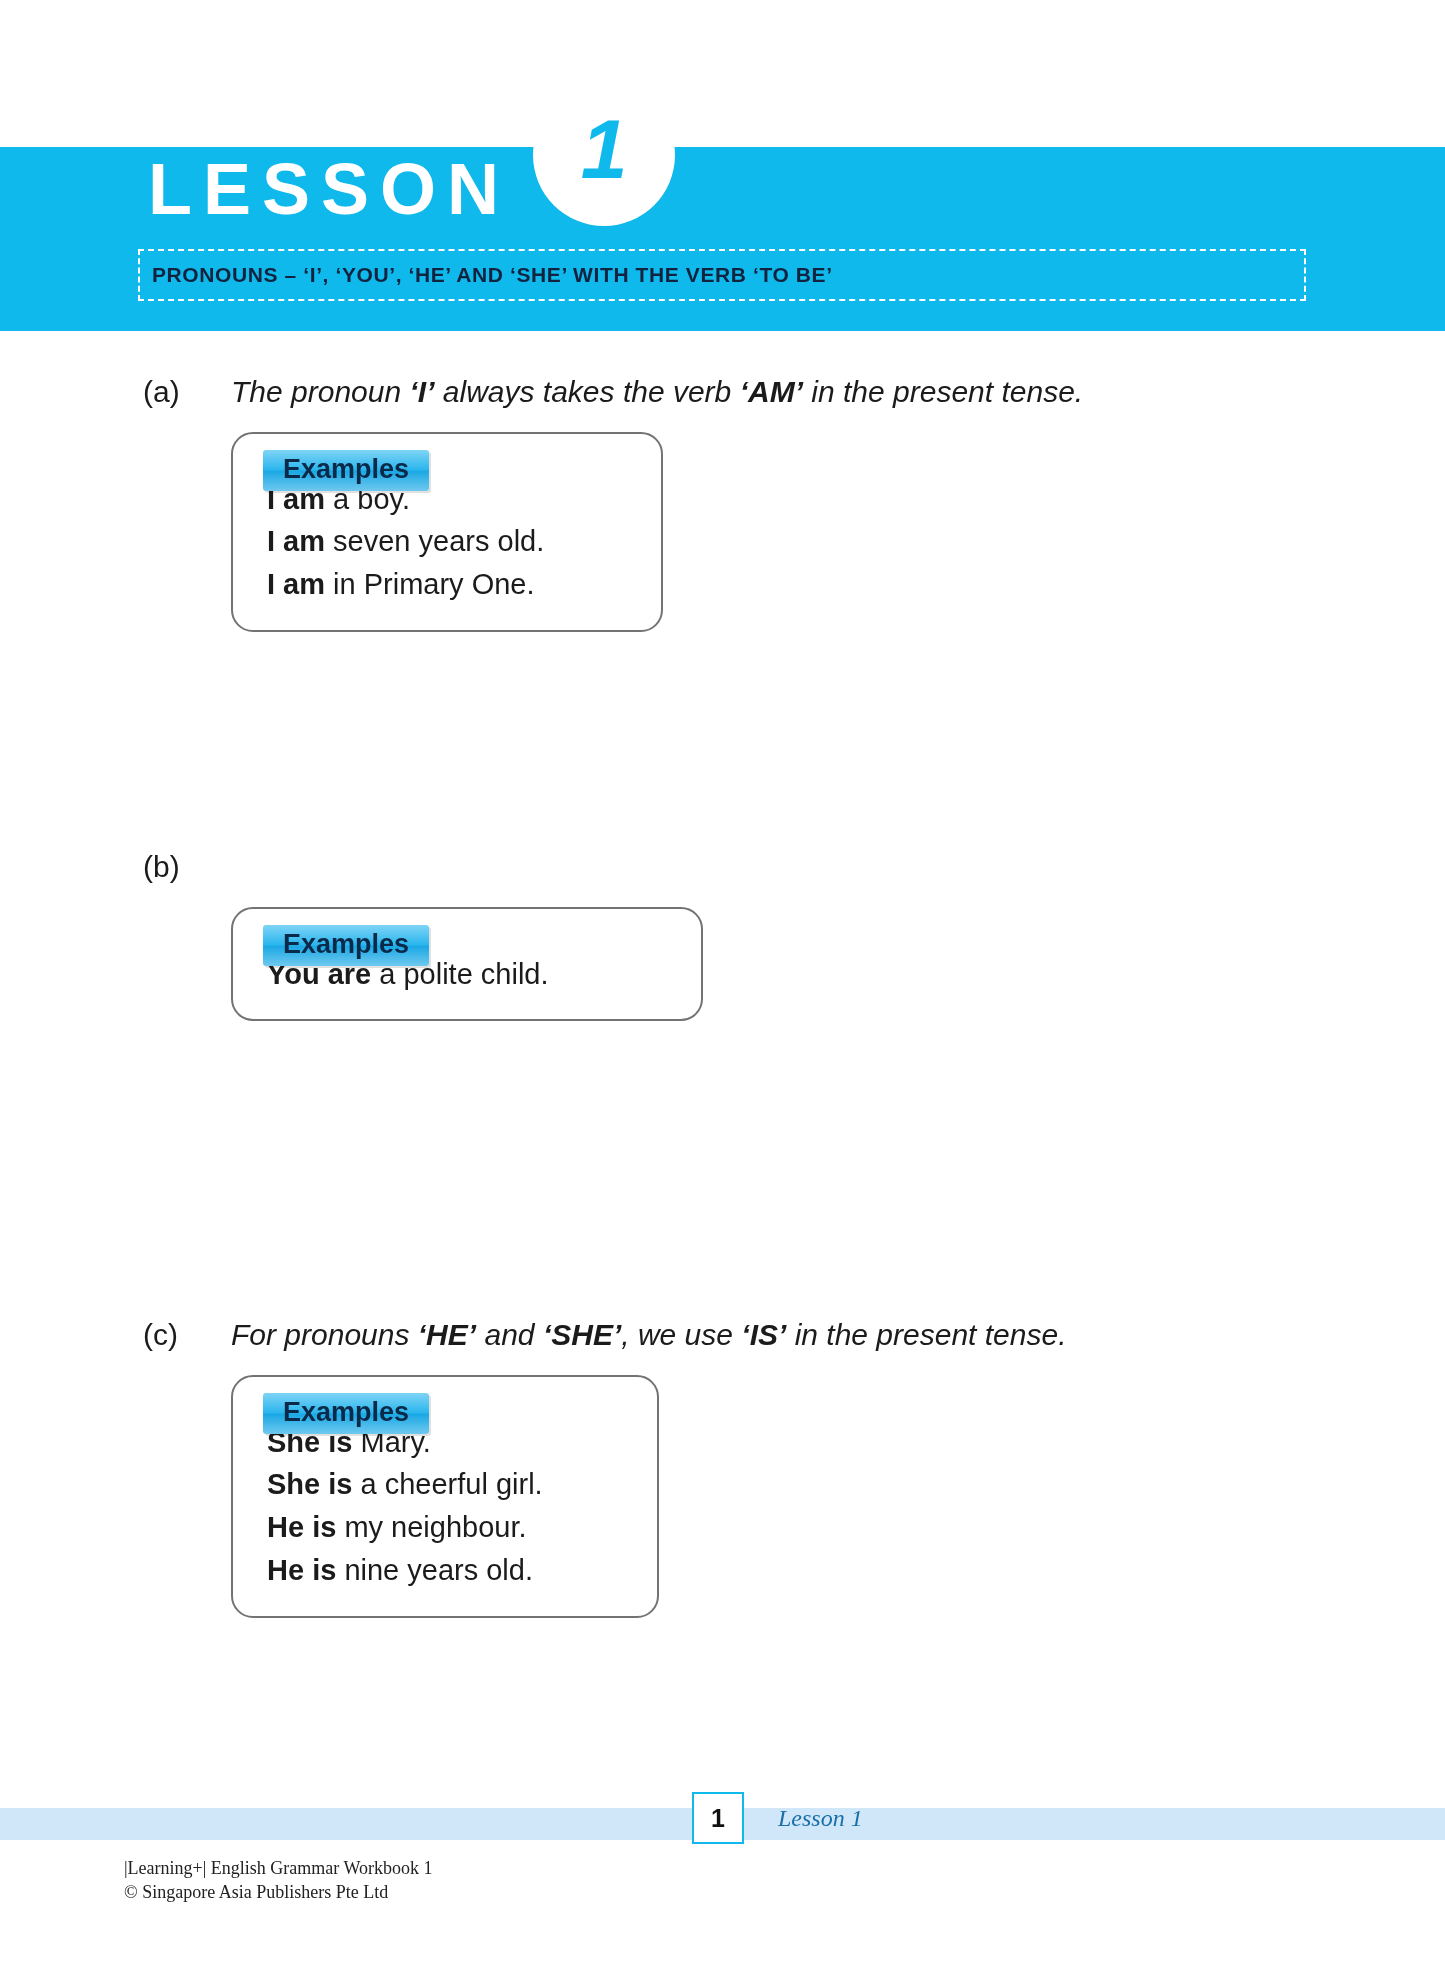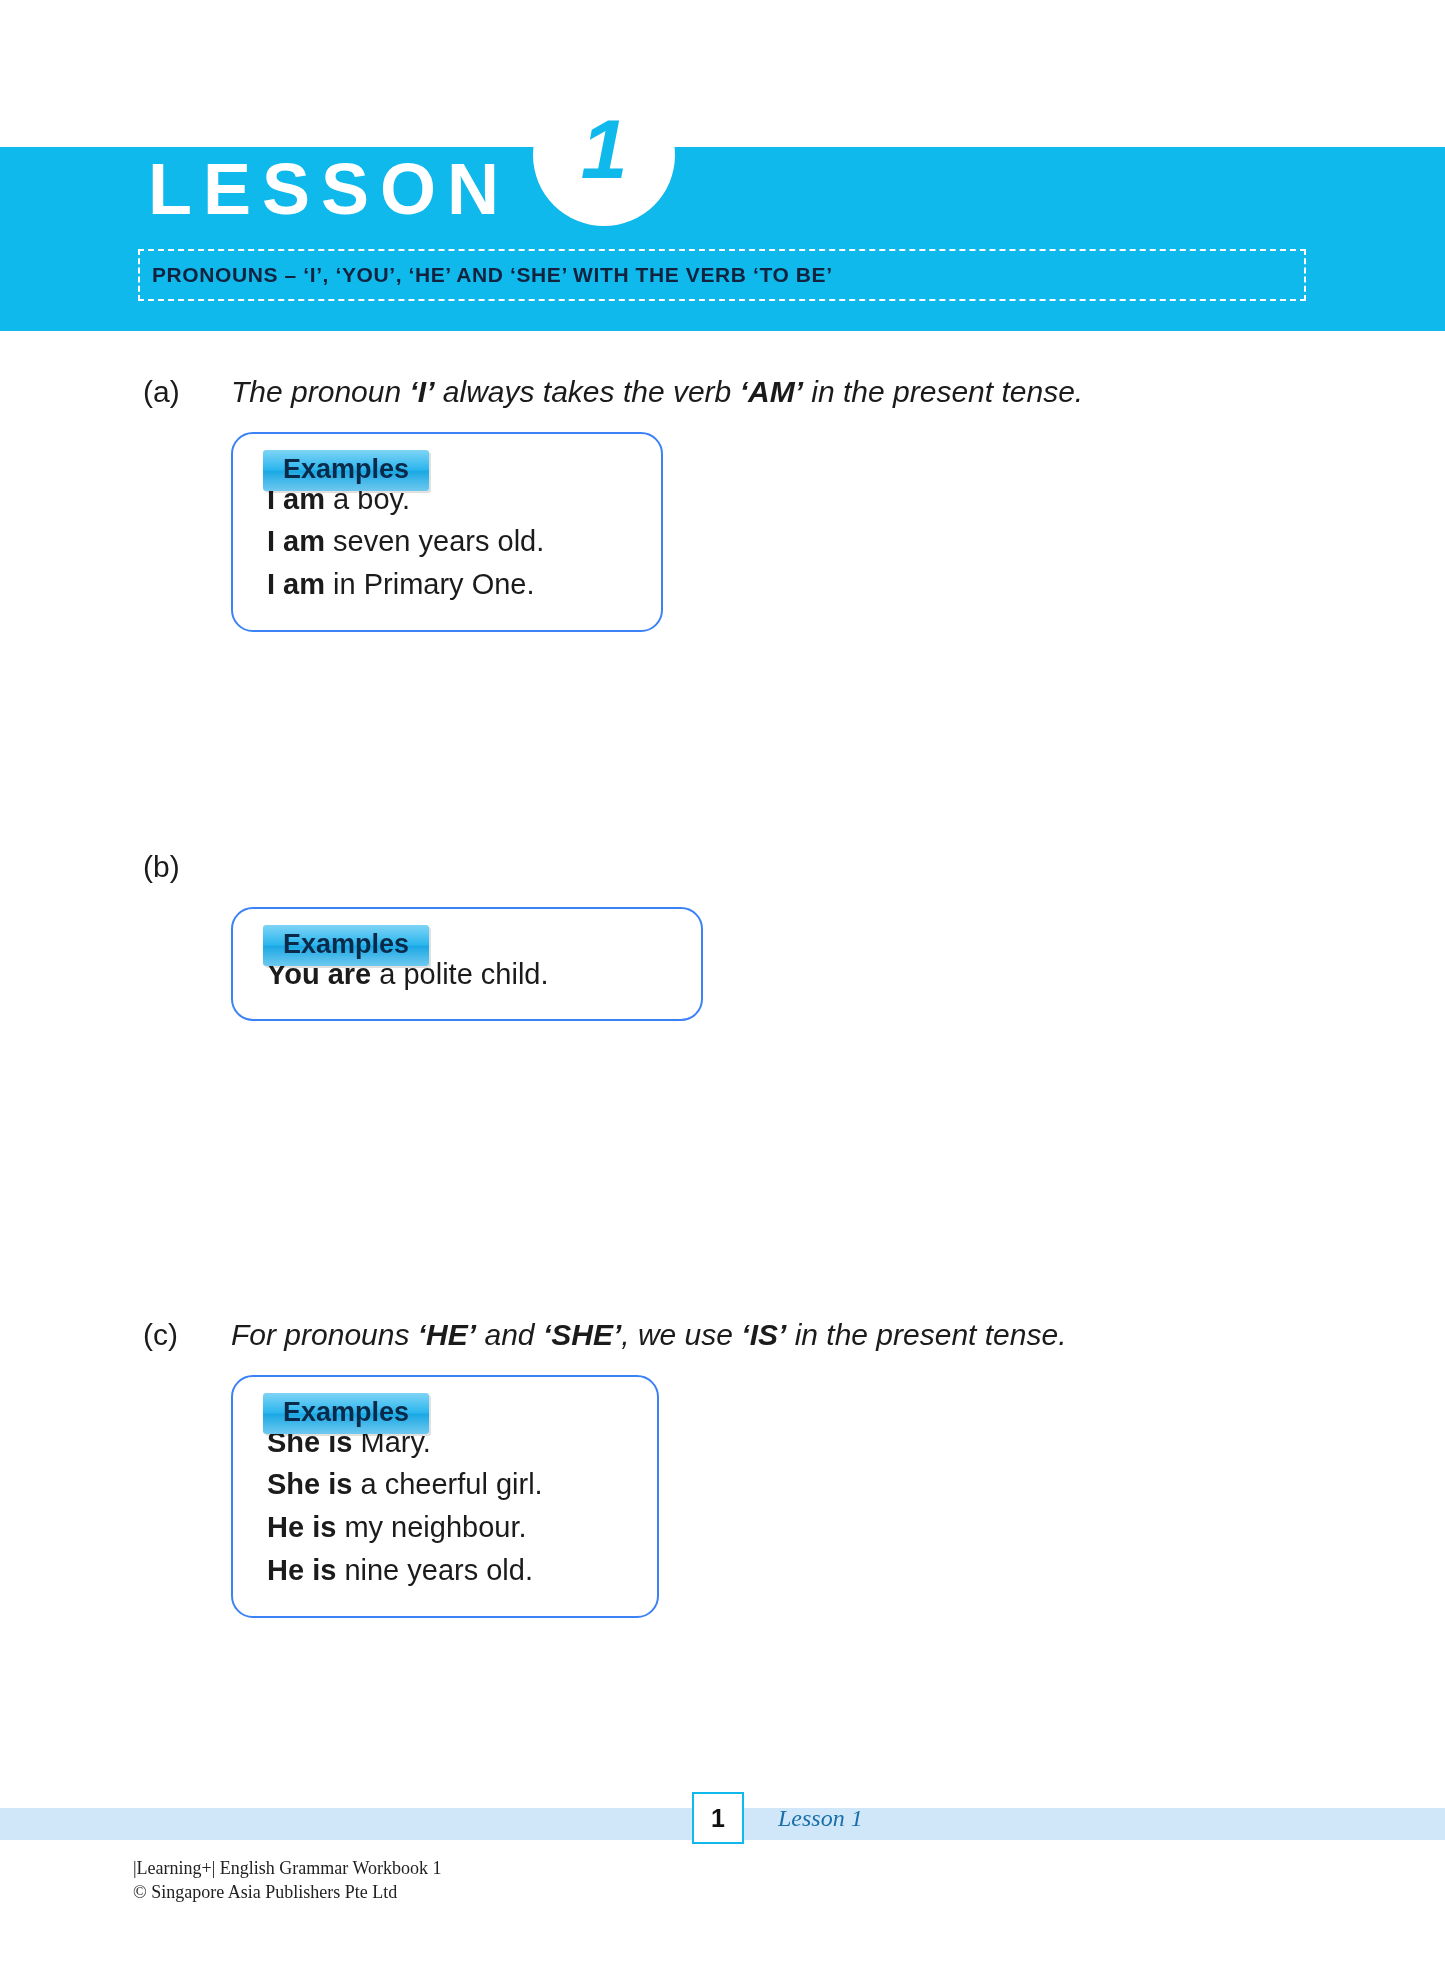--- a/index.html
+++ b/index.html
@@ -106,21 +106,21 @@
     font-weight: bold;
   }
 
   
   .ex-wrap {
     position: relative;
     margin-left: 88px;
     margin-top: 18px;
   }
   .ex-box {
-    border: 2px solid #3b82f6;
+    border: 2px solid #737373;
     border-radius: 22px;
     box-sizing: border-box;
     padding: 44px 30px 24px 34px;
   }
   .ex-tab {
     position: absolute;
     left: 32px;
     top: -18px;
     background: linear-gradient(to bottom, #7fd4f5 0%, #2bb6ee 48%, #1ba8e4 52%, #6fc9ef 100%);
     color: #0b2a4a;
@@ -169,21 +169,21 @@
     position: absolute;
     left: 778px;
     top: 1805px;
     font-size: 24px;
     font-style: italic;
     color: #1a6fa8;
     font-family: "Liberation Serif", serif;
   }
   .credit {
     position: absolute;
-    left: 133px;
+    left: 124px;
     top: 1856px;
     font-size: 18px;
     color: #222;
     font-family: "Liberation Serif", serif;
     line-height: 1.35;
   }
 </style>
 </head>
 <body>
 

